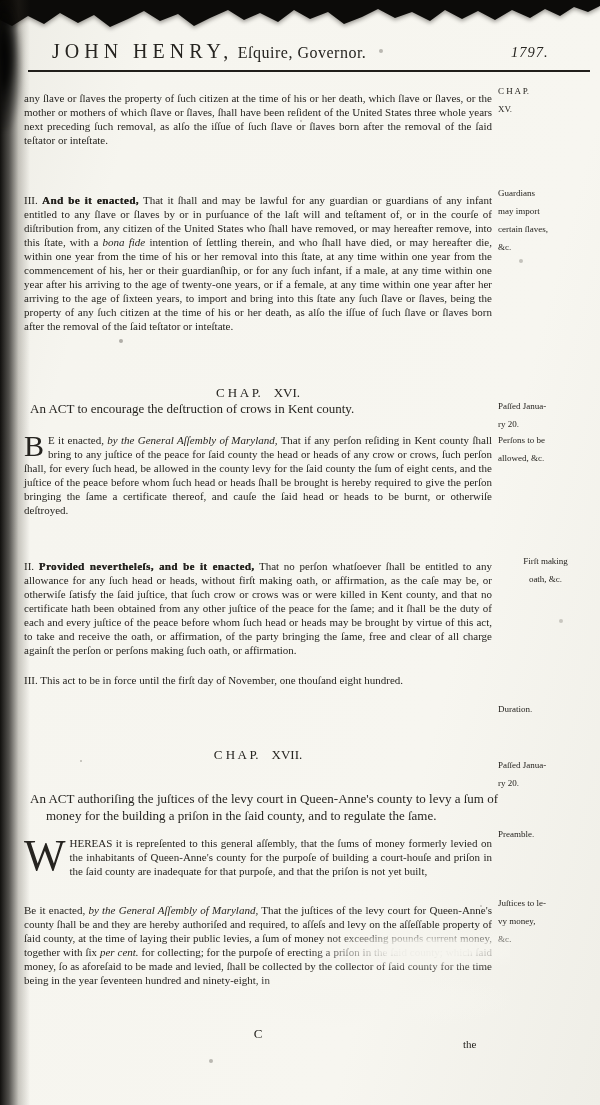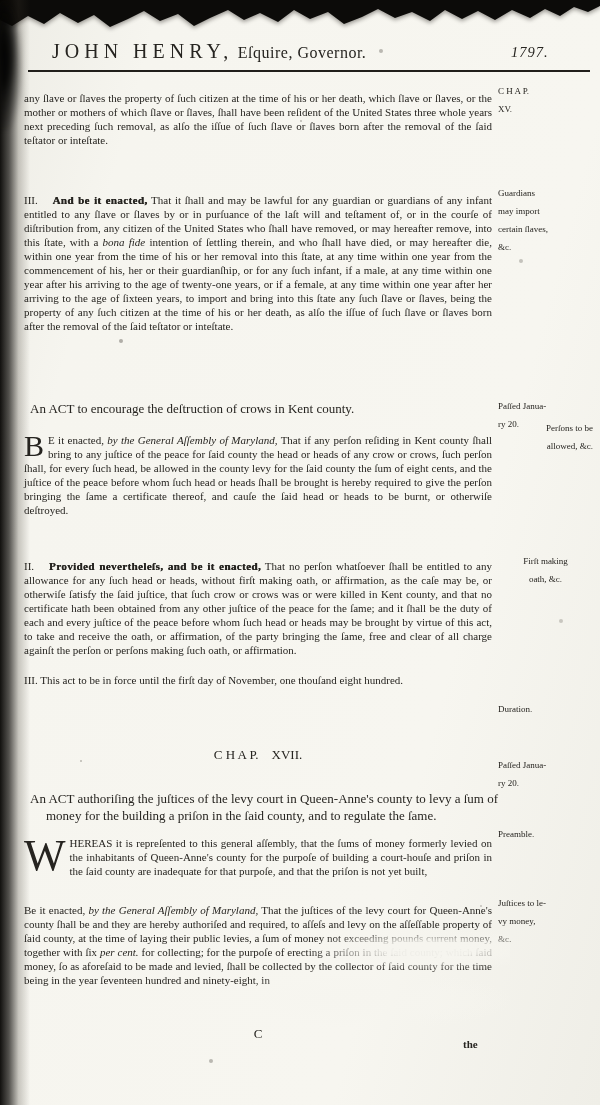--- a/index.html
+++ b/index.html
@@ -41,25 +41,25 @@
   .year{position:absolute;top:44px;left:511px;font-size:14.5px;font-style:italic;letter-spacing:1px;}
   .rule{position:absolute;top:70px;left:28px;width:562px;height:2px;background:#211f1b;}
   
   .blk{position:absolute;left:24px;width:468px;font-size:11px;line-height:14px;text-align:justify;}
   .chap-head{position:absolute;left:24px;width:468px;font-size:13px;text-align:center;white-space:pre;}
   .act-title{position:absolute;left:30px;width:452px;font-size:13px;line-height:16.5px;padding-left:16px;text-indent:-16px;text-align:justify;}
   .dropcap{float:left;padding:1px 4px 0 0;}
   .dc2{font-size:30px;line-height:24px;}
   .dc3{font-size:44px;line-height:38px;}
   .i{font-style:italic;}
-  .bl{font-weight:700;letter-spacing:.4px;text-shadow:.3px 0 0 currentColor;margin-left:11px;}
+  .bl{font-weight:700;letter-spacing:.4px;text-shadow:.3px 0 0 currentColor;}
   
   .note{position:absolute;left:498px;width:95px;font-size:9px;line-height:18px;white-space:pre-line;}
   .sig{position:absolute;left:24px;width:468px;text-align:center;font-size:13px;}
-  .catch{position:absolute;left:463px;top:1038px;font-size:11px;font-weight:bold;}
+  .catch{position:absolute;left:463px;top:1038px;font-size:11px;}
   
   .fade{
     position:absolute;left:225px;top:928px;width:285px;height:100px;
     background:
       radial-gradient(ellipse 170px 28px at 72% 22%,rgba(246,245,239,.96) 25%,rgba(246,245,239,0) 75%),
       radial-gradient(ellipse 190px 40px at 50% 72%,rgba(246,245,239,.85) 20%,rgba(246,245,239,0) 78%);
     pointer-events:none;
   }
 </style>
 </head>
@@ -78,20 +78,21 @@
   <div class="hdr">
     <span class="name">JOHN HENRY,</span><span class="title"> Eſquire, Governor.</span>
   </div>
   <div class="year">1797.</div>
   <div class="rule"></div>
 
   <p class="blk" style="top:80px;">any ſlave or ſlaves the property of ſuch citizen at the time of his or her death, which ſlave or ſlaves, or the mother or mothers of which ſlave or ſlaves, ſhall have been reſident of the United States three whole years next preceding ſuch removal, as alſo the iſſue of ſuch ſlave or ſlaves born after the removal of the ſaid teſtator or inteſtate.</p>
 
   <p class="blk" style="top:182px;"><span>III. </span><span class="bl">And be it enacted,</span><span> That it ſhall and may be lawful for any guardian or guardians of any infant entitled to any ſlave or ſlaves by or in purſuance of the laſt will and teſtament of, or in the courſe of diſtribution from, any citizen of the United States who ſhall have removed, or may hereafter remove, into this ſtate, with a </span><span class="i">bona fide</span><span> intention of ſettling therein, and who ſhall have died, or may hereafter die, within one year from the time of his or her removal into this ſtate, at any time within one year from the commencement of his, her or their guardianſhip, or for any ſuch infant, if a male, at any time within one year after his arriving to the age of twenty-one years, or if a female, at any time within one year after her arriving to the age of ſixteen years, to import and bring into this ſtate any ſuch ſlave or ſlaves, being the property of any ſuch citizen at the time of his or her death, as alſo the iſſue of ſuch ſlave or ſlaves born after the removal of the ſaid teſtator or inteſtate.</span></p>
 
+  <div class="chap-head" style="top:385px;">C H A P.    XVI.</div>
   <div class="act-title" style="top:401px;">An ACT to encourage the deſtruction of crows in Kent county.</div>
 
   <p class="blk" style="top:422px;"><span class="dropcap dc2">B</span><span><span>E it enacted, </span><span class="i">by the General Aſſembly of Maryland,</span><span> That if any perſon reſiding in Kent county ſhall bring to any juſtice of the peace for ſaid county the head or heads of any crow or crows, ſuch perſon ſhall, for every ſuch head, be allowed in the county levy for the ſaid county the ſum of eight cents, and the juſtice of the peace before whom ſuch head or heads ſhall be brought is hereby required to give the perſon bringing the ſame a certificate thereof, and cauſe the ſaid head or heads to be burnt, or otherwiſe deſtroyed.</span></span></p>
 
   <p class="blk" style="top:548px;"><span>II. </span><span class="bl">Provided nevertheleſs, and be it enacted,</span><span> That no perſon whatſoever ſhall be entitled to any allowance for any ſuch head or heads, without firſt making oath, or affirmation, as the caſe may be, or otherwiſe ſatisfy the ſaid juſtice, that ſuch crow or crows was or were killed in Kent county, and that no certificate hath been obtained from any other juſtice of the peace for the ſame; and it ſhall be the duty of each and every juſtice of the peace before whom ſuch head or heads may be brought by virtue of this act, to take and receive the oath, or affirmation, of the party bringing the ſame, free and clear of all charge againſt the perſon or perſons making ſuch oath, or affirmation.</span></p>
 
   <p class="blk" style="top:662px;">III. This act to be in force until the firſt day of November, one thouſand eight hundred.</p>
 
   <div class="chap-head" style="top:747px;">C H A P.    XVII.</div>
   <div class="act-title" style="top:763px;margin-top:28px;">An ACT authoriſing the juſtices of the levy court in Queen-Anne's county to levy a ſum of money for the building a priſon in the ſaid county, and to regulate the ſame.</div>
@@ -104,21 +105,21 @@
   <div class="catch">the</div>
 
   <div class="note" style="top:82px;">C H A P.
 XV.</div>
   <div class="note" style="top:184px;">Guardians
 may import
 certain ſlaves,
 &amp;c.</div>
   <div class="note" style="top:397px;">Paſſed Janua-
 ry 20.</div>
-  <div class="note" style="top:419px;text-align:right;">Perſons to be
+  <div class="note" style="top:431px;">Perſons to be
 allowed, &amp;c.</div>
   <div class="note" style="top:552px;text-align:center;">Firſt making
 oath, &amp;c.</div>
   <div class="note" style="top:700px;">Duration.</div>
   <div class="note" style="top:756px;">Paſſed Janua-
 ry 20.</div>
   <div class="note" style="top:825px;">Preamble.</div>
   <div class="note" style="top:894px;">Juſtices to le-
 vy money,
 &amp;c.</div>

